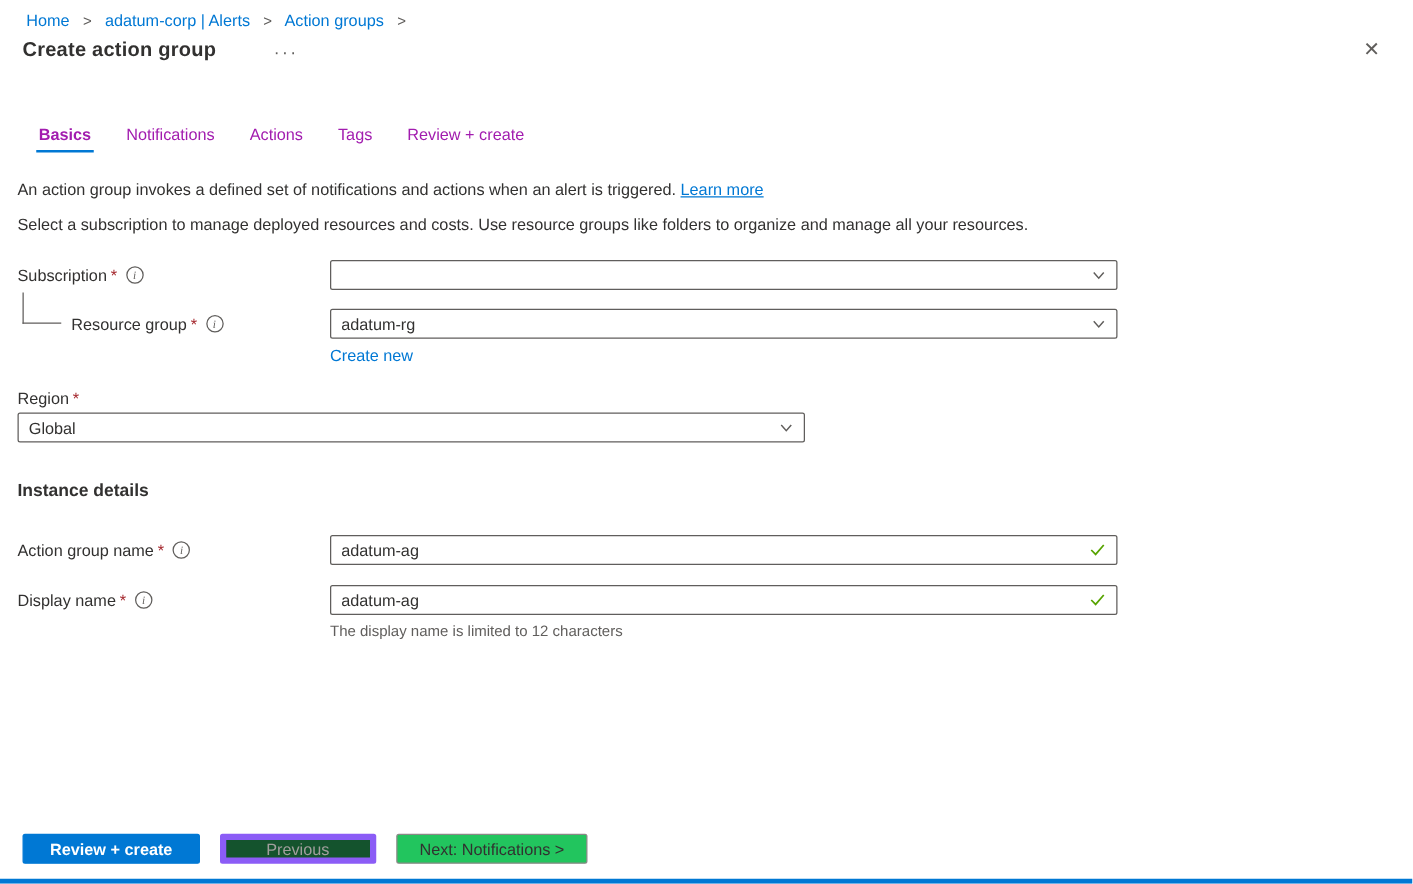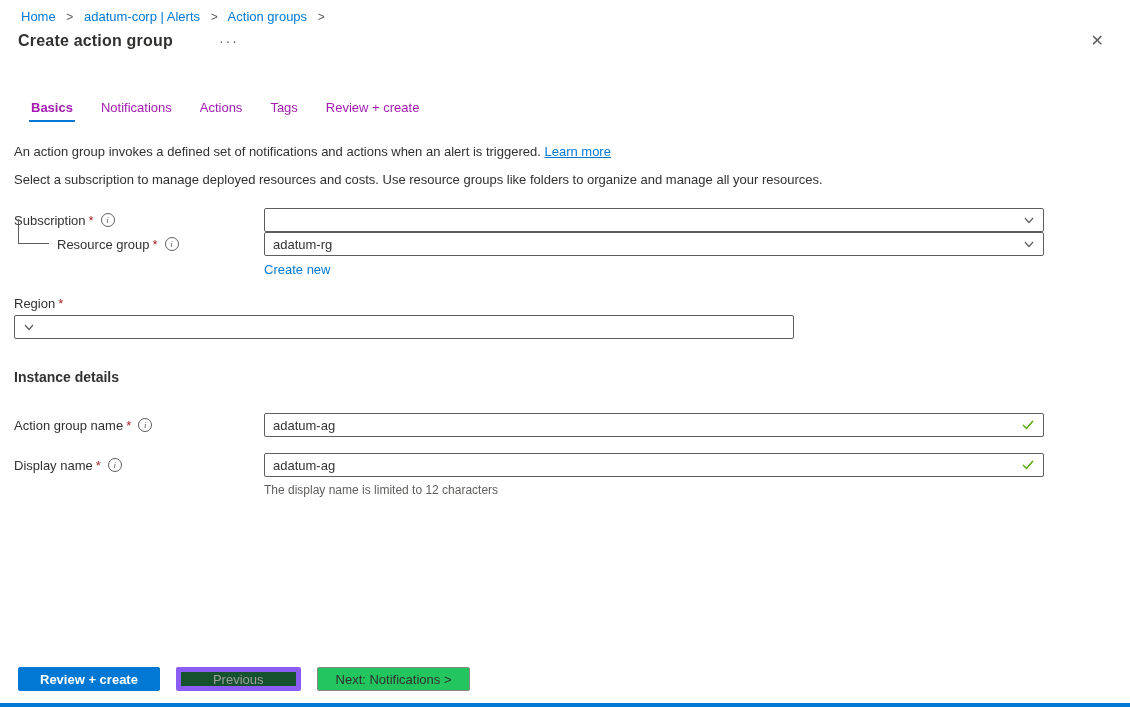--- a/index.html
+++ b/index.html
@@ -37,31 +37,31 @@
   .label-col { width:250px; display:flex; align-items:center; min-height:24px; position:relative; flex-shrink:0; }
   .control-col { width:672px; }
   .field-label { font-size:13px; color:#323130; }
   .req { color:#a4262c; margin-left:3px; }
   .info-icon {
     margin-left:7px; width:14px; height:14px; border:1px solid #605e5c; border-radius:50%;
     color:#605e5c; font-size:9px; display:inline-flex; align-items:center; justify-content:center;
     font-family:"Liberation Serif", serif; font-style:italic; cursor:pointer; flex-shrink:0;
   }
   .row-subscription { margin-top:21px; }
-  .row-resource-group { }
+  .row-resource-group { margin-top:15px; }
   .row-region { margin-top:14px;flex-direction:column; }
   .row-agname { margin-top:28px; }
   .row-displayname { margin-top:16px; }
   .indent-label { padding-left:43px; }
   .tree-connector {
     position:absolute; left:4px; top:-13px; width:31px; height:25px;
     border-left:1px solid #605e5c; border-bottom:1px solid #605e5c;
   }
   .dropdown, .text-input-wrap {
-    width:780px; height:24px; border:1px solid #605e5c; border-radius:2px;
+    width:630px; height:24px; border:1px solid #605e5c; border-radius:2px;
     display:flex; align-items:center; padding:0 8px; background:#fff;
   }
   .dropdown { cursor:pointer; }
   .dropdown .dd-value { flex:1; font-size:13px; color:#323130; }
   .chevron-icon { flex-shrink:0; display:flex; align-items:center; }
   .text-input-wrap input {
     flex:1; border:none; outline:none; font-size:13px; color:#323130;
     font-family:"Liberation Sans", sans-serif; background:transparent; height:100%;
   }
   .check-icon { flex-shrink:0; display:flex; align-items:center; }
@@ -151,20 +151,21 @@
     <a>Create new</a>
   </div>
 
   <div class="form-row row-region">
     <div class="label-col">
       <span class="field-label">Region</span>
       <span class="req">*</span>
     </div>
     <div class="control-col">
       <div class="dropdown">
+        <span class="dd-value">Global</span>
         <span class="chevron-icon">
           <svg width="12" height="12" viewBox="0 0 12 12">
               <polyline points="2,4 6,8.5 10,4" fill="none" stroke="#605e5c" stroke-width="1.2"></polyline>
             </svg>
         </span>
       </div>
     </div>
   </div>
 
   <h2 class="section-heading" style="margin-top:30px;">Instance details</h2>

